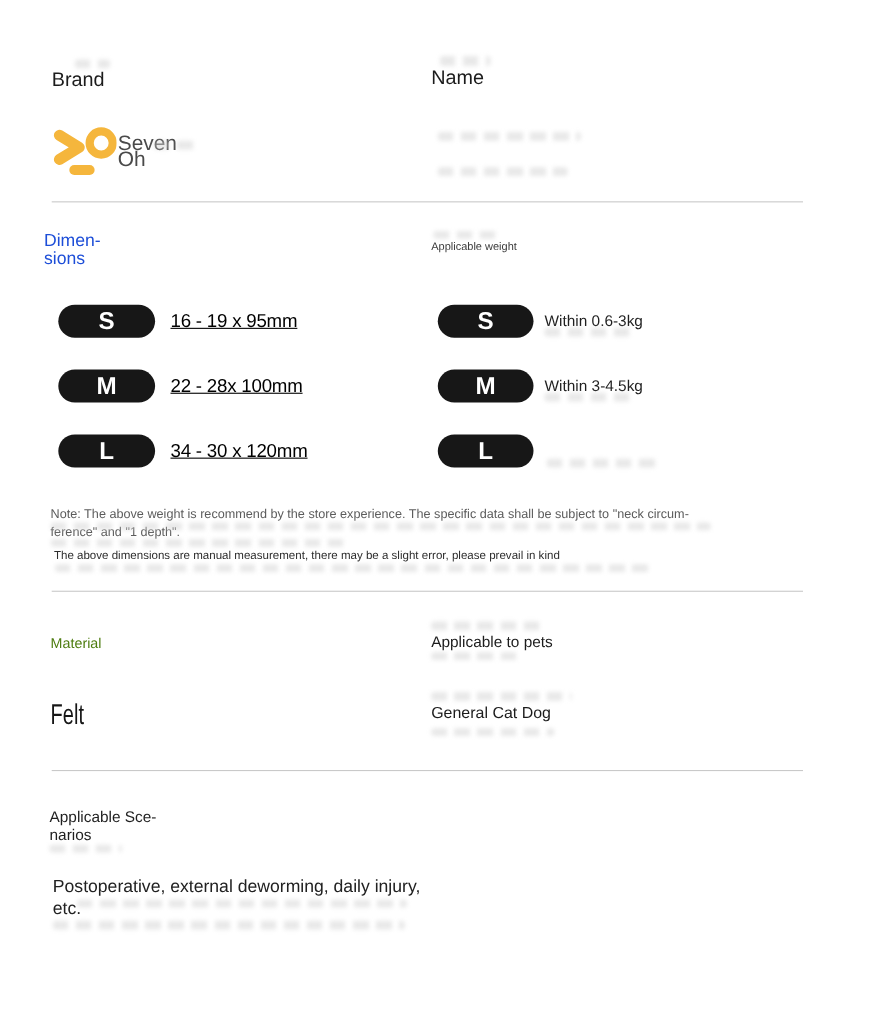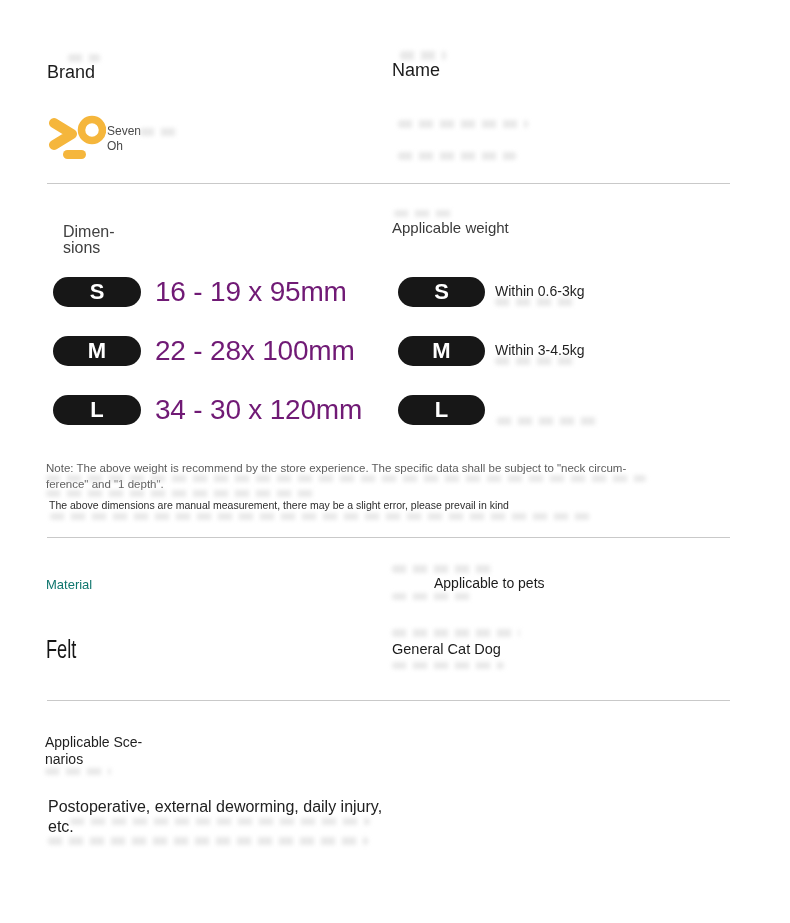--- a/index.html
+++ b/index.html
@@ -7,47 +7,47 @@
     position:relative;
     width:730px;
     height:923px;
     background:#ffffff;
     font-family:"Liberation Sans", sans-serif;
     color:#1c1c1c;
     overflow:hidden;
   }
   .abs{position:absolute;}
   .section-label{font-size:18px;color:#1c1c1c;}
-  .sub-label{color:#0f766e;}
+  .sub-label{color:#4d7c0f;}
   .pre{white-space:pre-line;}
   .divider{position:absolute;left:47px;width:694px;height:1px;background:#c9c9c9;}
   .pill{
     position:absolute;
     width:88px;height:30px;
     background:#171717;
     border-radius:15.5px;
     display:flex;align-items:center;justify-content:center;
   }
   .pill span{
     color:#ffffff;
     font-size:22px;
     font-weight:bold;
     line-height:30px;
   }
   .dim-value{
     position:absolute;left:155px;height:30px;line-height:30px;
-    font-size:28px;color:#701a75;letter-spacing:-0.2px;
+    font-size:17px;color:#000000;letter-spacing:-0.2px;text-decoration:underline;
   }
   .weight-value{
     position:absolute;left:495px;height:30px;line-height:30px;
     font-size:14px;color:#1f1f1f;
   }
   .weight-value.large{font-size:18px;left:497px;}
   .logo-text{
-    font-size:12px;line-height:14.5px;color:#4a4a4a;
+    font-size:19px;line-height:14.5px;color:#4a4a4a;
   }
   .ghost{
     position:absolute;
     border-radius:3px;
     opacity:.5;
     filter:blur(2px);
     background:repeating-linear-gradient(90deg,#d2d2d2 0 14px,rgba(255,255,255,0) 14px 21px);
   }
 </style>
 </head>
@@ -66,23 +66,23 @@
     </svg>
   </div>
   <div class="abs logo-text" style="left:107px;top:124px;">
     <div>Seven</div>
     <div>Oh</div>
   </div>
 
 
   <div class="divider" style="top:183px;"></div>
 
-  <div class="abs pre" style="left:63px;top:212px;font-size:16px;line-height:16px;color:#404040;margin-top:12px;">Dimen-
+  <div class="abs pre" style="left:40px;top:212px;font-size:16px;line-height:16px;color:#1d4ed8;">Dimen-
 sions</div>
-  <div class="abs" style="left:392px;top:219px;font-size:15px;color:#3a3a3a;">Applicable weight</div>
+  <div class="abs" style="left:392px;top:219px;font-size:10px;color:#3a3a3a;">Applicable weight</div>
 
   <div class="pill" style="left:53px;top:277px;">
       <span>S</span>
     </div>
   <div class="dim-value" style="top:277px;">16 - 19 x 95mm</div>
 
   <div class="pill" style="left:53px;top:336px;">
       <span>M</span>
     </div>
   <div class="dim-value" style="top:336px;">22 - 28x 100mm</div>
@@ -106,21 +106,21 @@
       <span>L</span>
     </div>
 
   <div class="abs pre" style="left:46px;top:461px;width:660px;font-size:11.5px;line-height:15.5px;color:#5c5c5c;">Note: The above weight is recommend by the store experience. The specific data shall be subject to "neck circum-
 ference" and "1 depth".</div>
   <div class="abs" style="left:49px;top:499px;width:660px;font-size:10.5px;color:#2d2d2d;">The above dimensions are manual measurement, there may be a slight error, please prevail in kind</div>
 
   <div class="divider" style="top:537px;"></div>
 
   <div class="abs sub-label" style="left:46px;top:577px;font-size:13px;">Material</div>
-  <div class="abs sub-label" style="left:392px;top:575px;font-size:14px;color:#1c1c1c;margin-left:42px;">Applicable to pets</div>
+  <div class="abs sub-label" style="left:392px;top:575px;font-size:14px;color:#1c1c1c;">Applicable to pets</div>
 
   <div class="abs" style="left:46px;top:634px;font-size:26px;color:#161616;transform:scaleX(0.7);transform-origin:0 0;">Felt</div>
   <div class="abs" style="left:392px;top:641px;font-size:14.5px;color:#1c1c1c;">General Cat Dog</div>
 
   <div class="divider" style="top:700px;"></div>
 
   <div class="abs pre" style="left:45px;top:734px;font-size:14px;line-height:16.5px;color:#1f1f1f;">Applicable Sce-
 narios</div>
   <div class="abs pre" style="left:48px;top:797px;font-size:16px;line-height:19.5px;color:#212121;">Postoperative, external deworming, daily injury,
 etc.</div>

